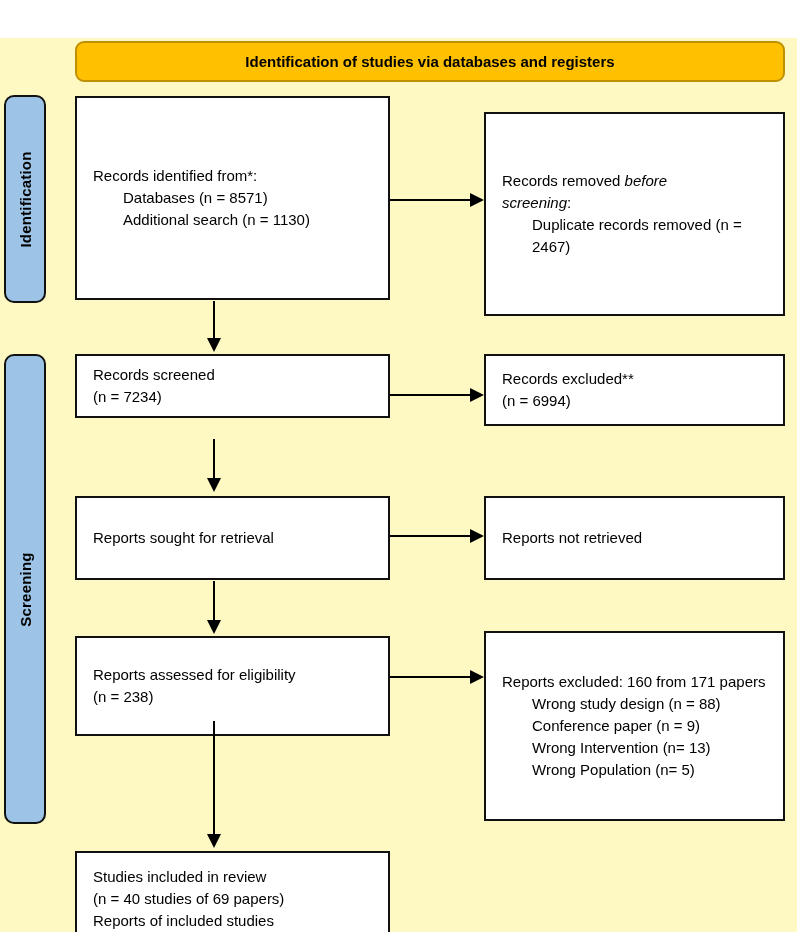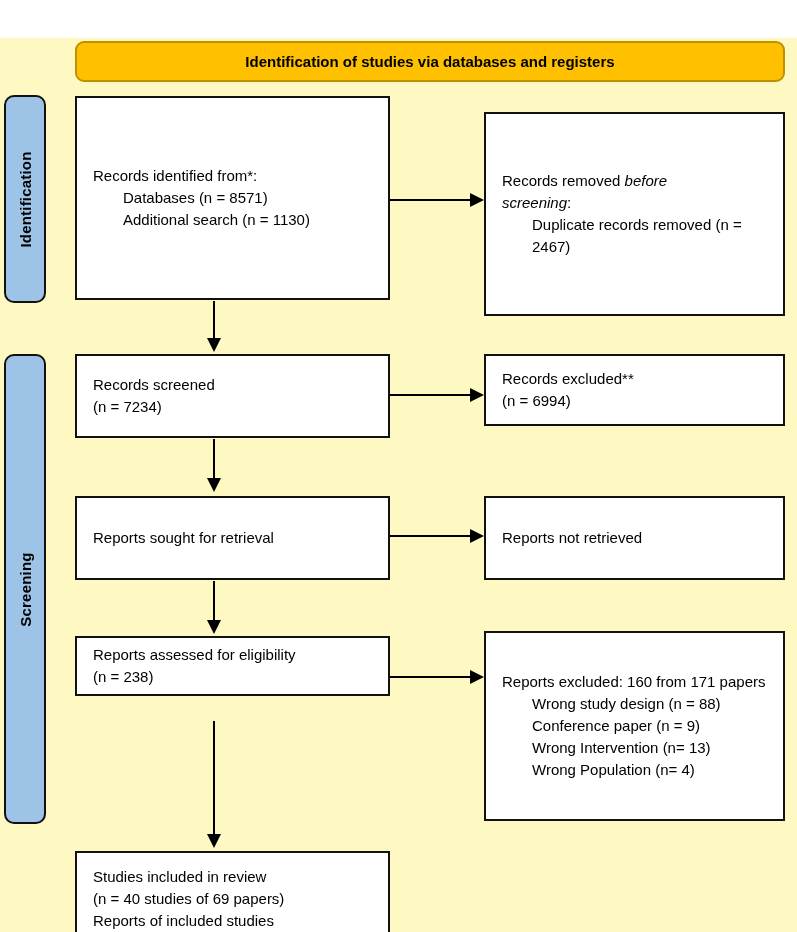--- a/index.html
+++ b/index.html
@@ -36,25 +36,25 @@
   .fbox{
     position:absolute;background:#fff;border:2.5px solid #111;
     box-sizing:border-box;
     display:flex;flex-direction:column;justify-content:center;
     padding:6px 10px 6px 16px;line-height:22px;
   }
   .col1{left:75px;width:315px;}
   .col2{left:484px;width:301px;}
   .b1{top:58px;height:204px;}
   .b2{top:74px;height:204px;}
-  .b3{top:316px;height:84px;}
+  .b3{top:316px;height:64px;}
   .b4{top:316px;height:72px;}
   .b5{top:458px;height:84px;}
   .b6{top:458px;height:84px;}
-  .b7{top:598px;height:60px;}
+  .b7{top:598px;height:100px;}
   .b8{top:593px;height:190px;}
   .b9{top:813px;height:117px;}
   .indent{padding-left:30px;}
   em{font-style:italic;}
   
   .vline{position:absolute;width:2px;background:#000;}
   .hline{position:absolute;height:2px;background:#000;}
   .head-down{
     position:absolute;width:0;height:0;
     border-left:7px solid transparent;border-right:7px solid transparent;
@@ -111,21 +111,21 @@
 
   <div class="fbox col1 b7">
     <div>Reports assessed for eligibility</div>
     <div>(n = 238)</div>
   </div>
   <div class="fbox col2 b8">
     <div>Reports excluded: 160 from 171 papers</div>
     <div class="indent">Wrong study design (n = 88)</div>
     <div class="indent">Conference paper (n = 9)</div>
     <div class="indent">Wrong Intervention (n= 13)</div>
-    <div class="indent">Wrong Population (n= 4)</div>
+    <div class="indent">Wrong Population (n= 5)</div>
   </div>
 
   <div class="fbox col1 b9">
     <div>Studies included in review</div>
     <div>(n = 40 studies of 69 papers)</div>
     <div>Reports of included studies</div>
     <div>(n = 30)</div>
   </div>
 
   <div class="hline" style="left:390px;top:161px;width:82px;"></div>

